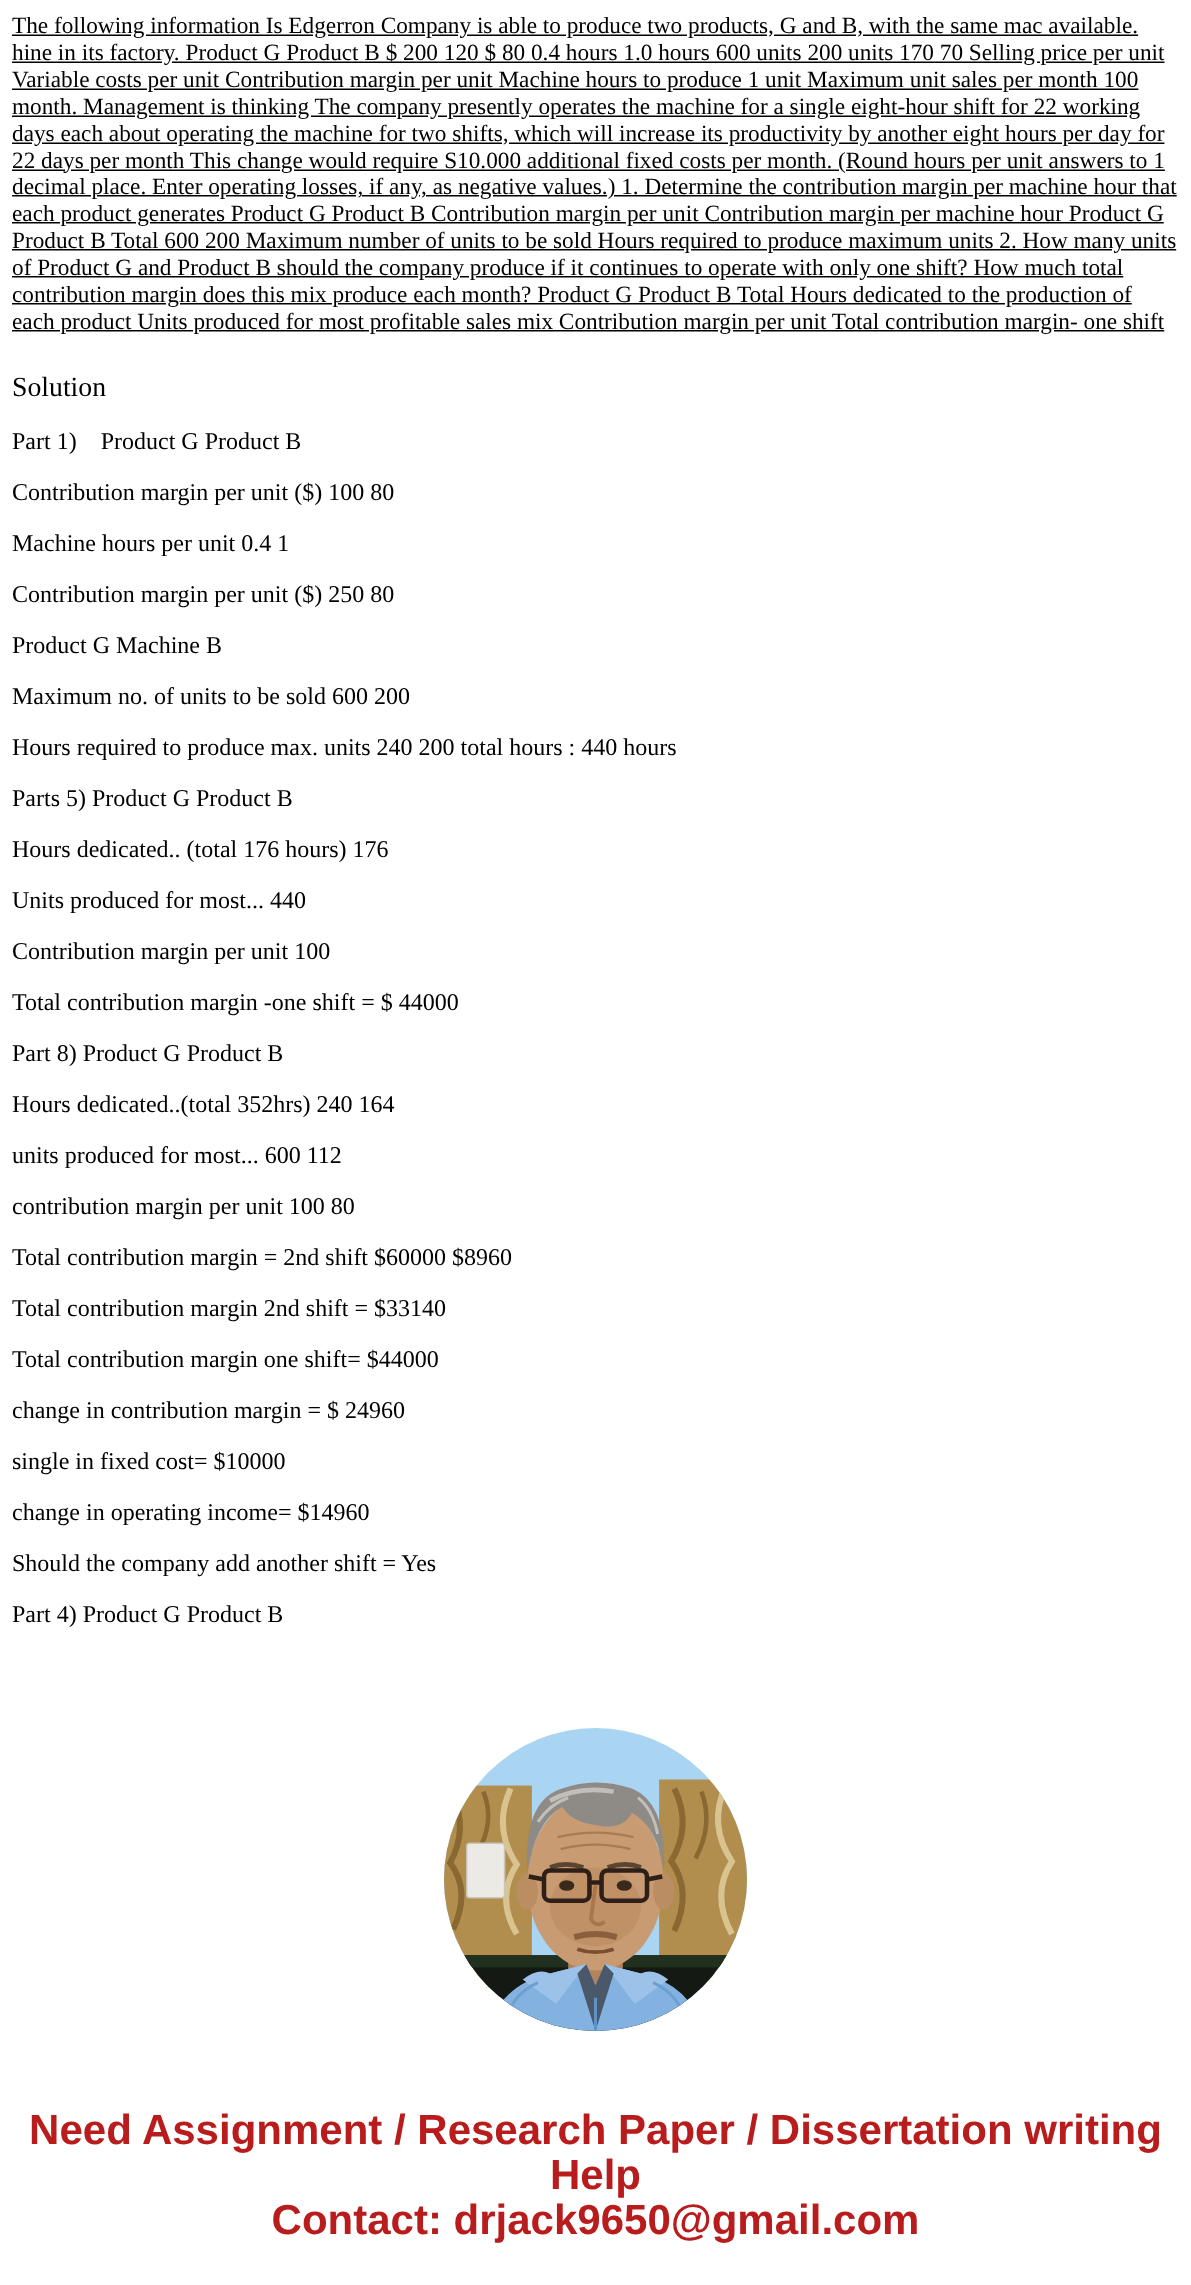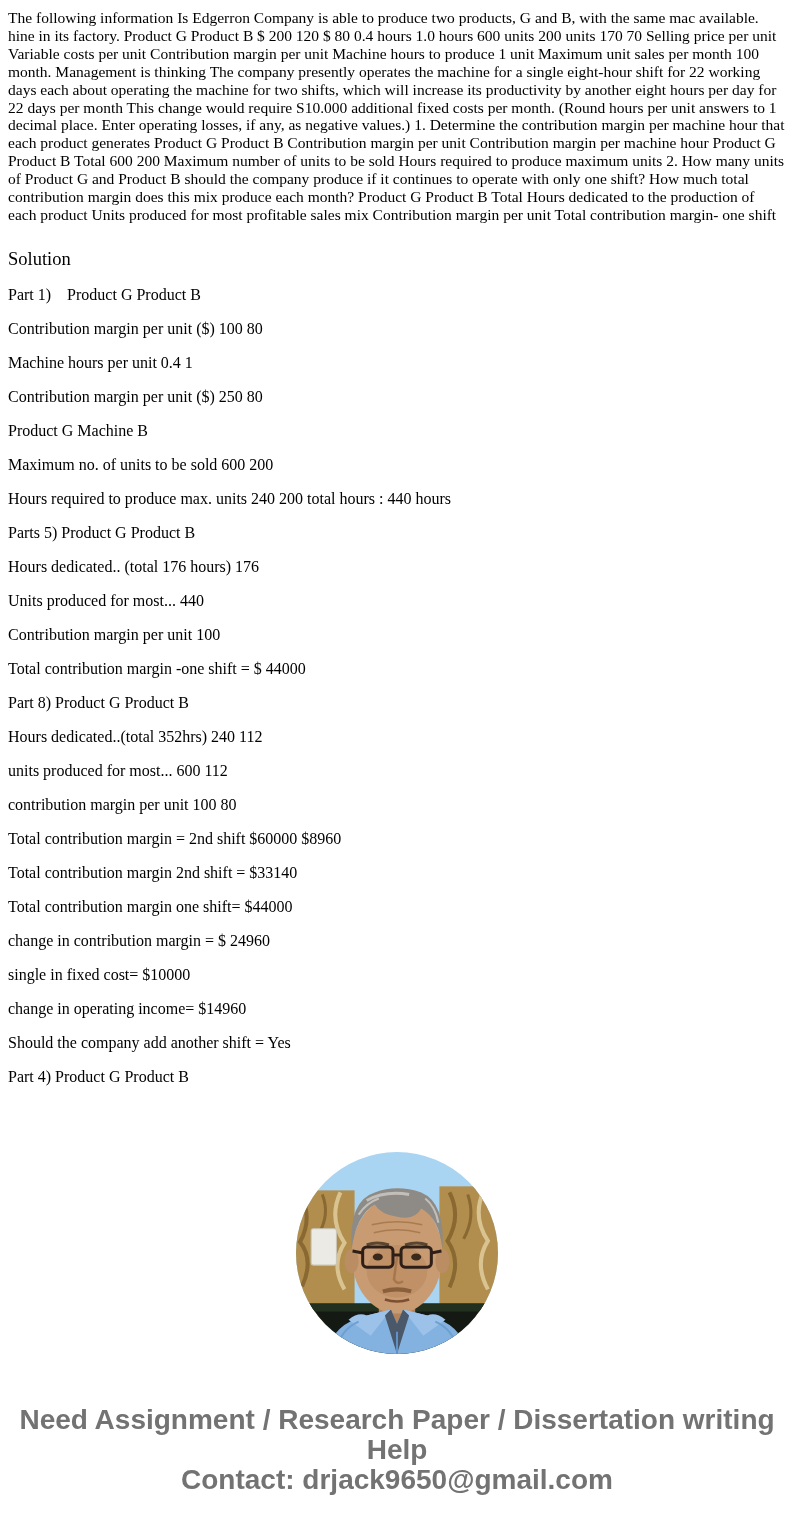--- a/index.html
+++ b/index.html
@@ -17,20 +17,21 @@
   .content-clip {
     height: 1131px;
     overflow: hidden;
   }
   .question {
     margin: 9px 8px 0 8px;
     width: 778px;
     font-size: 15.5px;
     line-height: 17.9px;
     text-align: left;
+    text-decoration: underline;
   }
   .sol-heading {
     margin: 24px 8px 0 8px;
     font-size: 18.5px;
     line-height: 23px;
     font-weight: normal;
   }
   .sol-lines { margin: 0; }
   .sol-lines p {
     margin: 14px 8px 0 8px;
@@ -48,21 +49,21 @@
   .avatar-svg { display: inline-block; }
 
   
   .footer {
     margin-top: 51px;
     text-align: center;
     font-family: "Liberation Sans", sans-serif;
     font-weight: bold;
     font-size: 28px;
     line-height: 30px;
-    color: #737373;
+    color: #b91c1c;
   }
   .footer-heading { max-width: 760px; margin: 0 auto; }
   .footer-contact { margin: 0 auto; }
 </style>
 </head>
 <body>
 
 <div class="page">
 
   <div class="content-clip">
@@ -77,21 +78,21 @@
         <p>Contribution margin per unit ($) 250 80</p>
         <p>Product G Machine B</p>
         <p>Maximum no. of units to be sold 600 200</p>
         <p>Hours required to produce max. units 240 200 total hours : 440 hours</p>
         <p>Parts 5) Product G Product B</p>
         <p>Hours dedicated.. (total 176 hours) 176</p>
         <p>Units produced for most... 440</p>
         <p>Contribution margin per unit 100</p>
         <p>Total contribution margin -one shift = $ 44000</p>
         <p>Part 8) Product G Product B</p>
-        <p>Hours dedicated..(total 352hrs) 240 112</p>
+        <p>Hours dedicated..(total 352hrs) 240 164</p>
         <p>units produced for most... 600 112</p>
         <p>contribution margin per unit 100 80</p>
         <p>Total contribution margin = 2nd shift $60000 $8960</p>
         <p>Total contribution margin 2nd shift = $33140</p>
         <p>Total contribution margin one shift= $44000</p>
         <p>change in contribution margin = $ 24960</p>
         <p>single in fixed cost= $10000</p>
         <p>change in operating income= $14960</p>
         <p>Should the company add another shift = Yes</p>
         <p>Part 4) Product G Product B</p>

